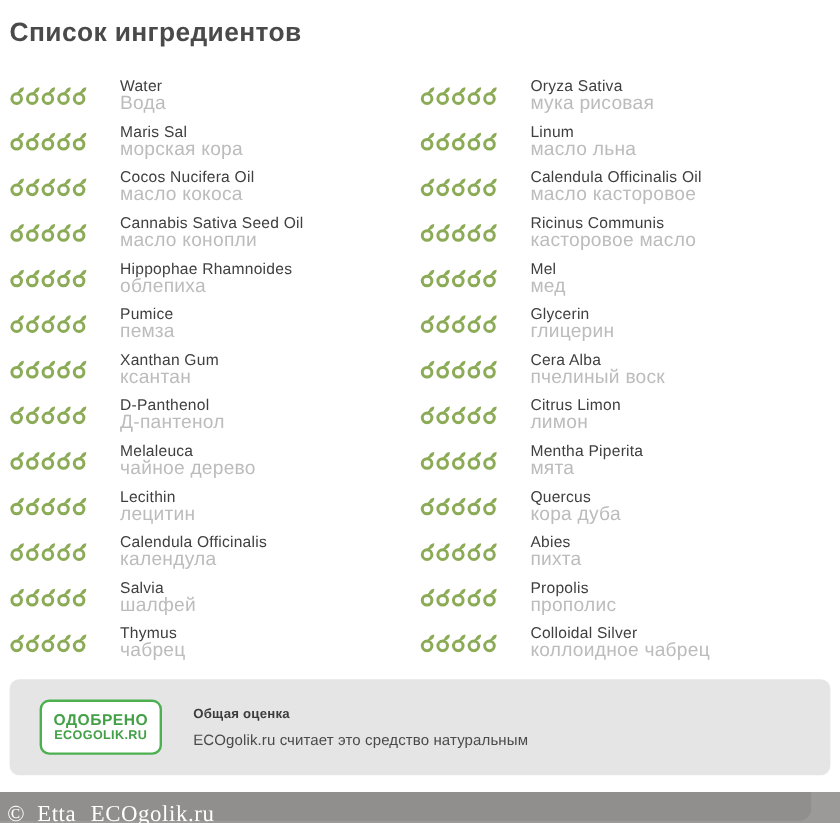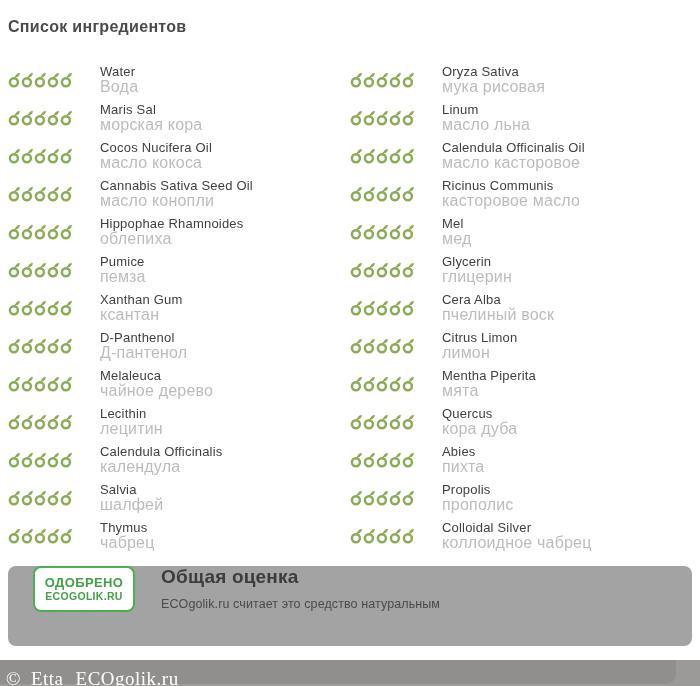--- a/index.html
+++ b/index.html
@@ -3,21 +3,21 @@
 <meta charset="utf-8">
 <style>
   html, body {
     margin: 0; padding: 0;
     width: 700px; height: 686px;
     background: #ffffff;
     font-family: "Liberation Sans", sans-serif;
     overflow: hidden;
   }
   .page-title {
-    font-size: 16px;
+    font-size: 22px;
     font-weight: 600;
     color: #4a4a4a;
     letter-spacing: 0.3px;
     margin: 16px 0 0 8px;
     line-height: 21px;
   }
   .grid {
     display: flex;
     margin: 22px 0 0 8px;
   }
@@ -45,44 +45,45 @@
   }
   .ing-ru {
     font-size: 16px;
     color: #bcbcbc;
     line-height: 14px;
     letter-spacing: 0.2px;
   }
   .summary-card {
     margin: 13px 8px 0 8px;
     height: 80px;
-    background: #a3a3a3;
+    background: #e5e5e5;
     border-radius: 8px;
     display: flex;
+    align-items: center;
     padding-left: 25px;
     box-sizing: border-box;
   }
   .badge {
     width: 98px;
     height: 42px;
     background: #ffffff;
     border: 2px solid #4caf50;
     border-radius: 8px;
     display: flex;
     flex-direction: column;
     align-items: center;
     justify-content: center;
     color: #43a047;
     flex-shrink: 0;
   }
   .badge-line1 { font-size: 13px; font-weight: 700; letter-spacing: 0.4px; line-height: 15px; }
   .badge-line2 { font-size: 10.5px; font-weight: 700; letter-spacing: 0.3px; line-height: 13px; }
   .summary-text-block { margin-left: 26px; }
   .summary-title {
-    font-size: 19px;
+    font-size: 11px;
     font-weight: 600;
     color: #3c3c3c;
     letter-spacing: 0.2px;
     margin-bottom: 9px;
   }
   .summary-sub {
     font-size: 12.5px;
     color: #4a4a4a;
     letter-spacing: 0.1px;
   }

